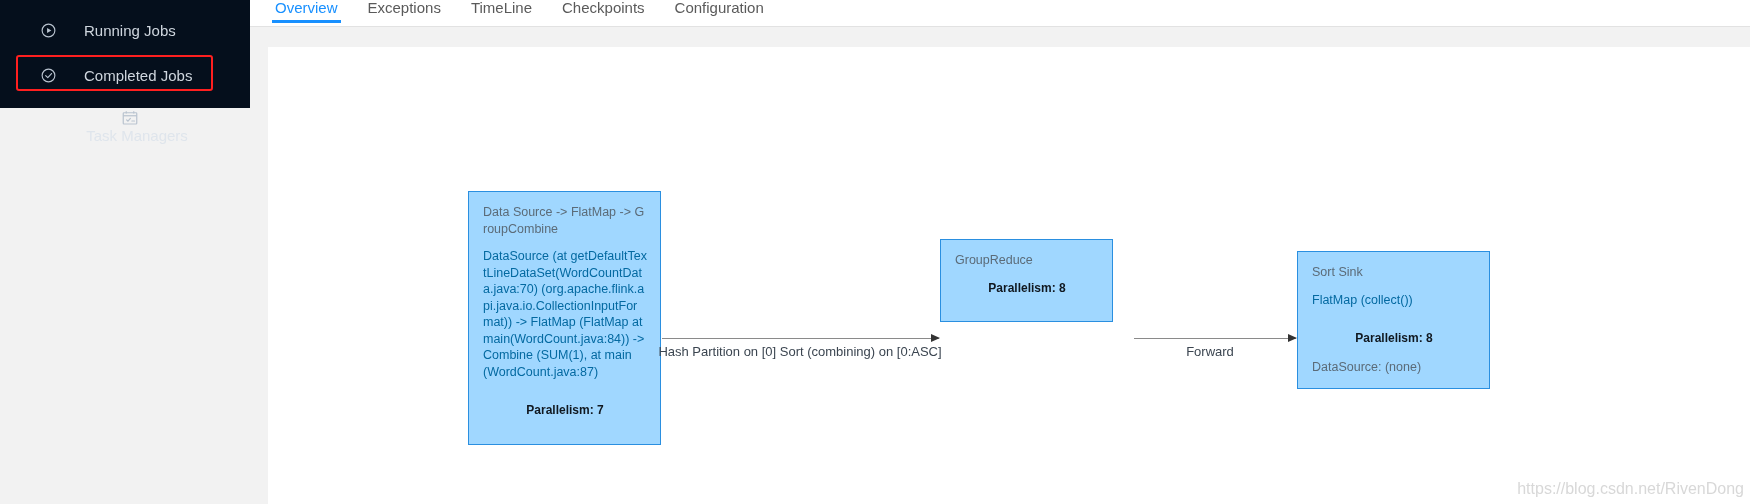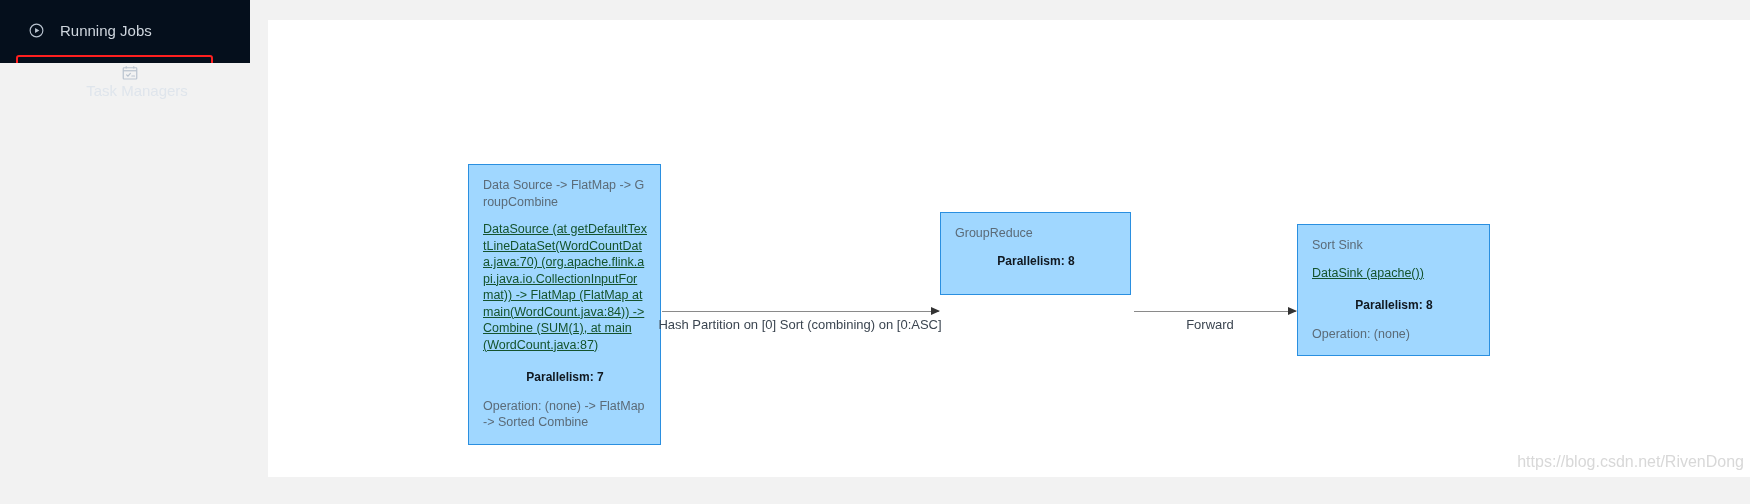--- a/index.html
+++ b/index.html
@@ -27,21 +27,21 @@
     display: flex;
     align-items: center;
     height: 45px;
     color: #d4dae2;
     font-size: 15px;
     padding-left: 48px;
     position: relative;
     cursor: pointer;
     white-space: nowrap;
   }
-  .nav-item.sub { padding-left: 26px; font-size: 15px; color: #cfd6de; }
+  .nav-item.sub { padding-left: 38px; font-size: 15px; color: #cfd6de; gap: 12px; }
   .nav-item .ico {
     width: 20px; height: 20px;
     margin-right: 14px;
     display: inline-flex;
     align-items: center; justify-content: center;
     color: #b9c3cf;
     flex: 0 0 20px;
   }
   .nav-item .ico svg { display: block; }
   .nav-item .lbl { line-height: 1; }
@@ -121,39 +121,38 @@
     color: #24303a;
     font-size: 12.5px;
     line-height: 16.5px;
   }
   .node .title {
     color: #5b6b78;
     margin-bottom: 11px;
     word-break: break-all;
   }
   .node .desc {
-    color: #14532d;
+    color: #0369a1;
     word-break: break-all;
-    margin-bottom: 16px;
-    text-decoration: underline;
+    margin-bottom: 22px;
   }
   .node .par {
     font-weight: bold;
     text-align: center;
     color: #101820;
     margin-bottom: 12px;
     font-size: 12px;
   }
   .node .op {
     color: #5b6b78;
     word-break: break-all;
   }
 
   #node-0 { left: 200px; top: 144px; width: 193px; }
-  #node-1 { left: 672px; top: 192px; width: 191px; }
+  #node-1 { left: 672px; top: 192px; width: 173px; }
   #node-2 { left: 1029px; top: 204px; width: 193px; }
 
   
   .edge { position: absolute; height: 1px; background: #8a8a8a; }
   .edge .arrow {
     position: absolute;
     right: -1px; top: -4px;
     width: 0; height: 0;
     border-top: 4.5px solid transparent;
     border-bottom: 4.5px solid transparent;
@@ -191,20 +190,29 @@
       <div class="nav-item sub">
         <span class="ico">
           <svg width="17" height="17" viewBox="0 0 24 24" fill="none" stroke="currentColor" stroke-width="1.6">
             <circle cx="12" cy="12" r="9"></circle>
             <path d="M10 8.5 L16 12 L10 15.5 Z" fill="currentColor" stroke="none"></path>
           </svg>
         </span>
         <span class="lbl">Running Jobs</span>
       </div>
 
+      <div class="nav-item sub">
+        <span class="ico">
+          <svg width="17" height="17" viewBox="0 0 24 24" fill="none" stroke="currentColor" stroke-width="1.6">
+            <circle cx="12" cy="12" r="9"></circle>
+            <path d="M8 12.2 L11 15 L16.3 9.2" stroke-linecap="round" stroke-linejoin="round"></path>
+          </svg>
+        </span>
+        <span class="lbl">Completed Jobs</span>
+      </div>
 
       <div class="highlight-box"></div>
     </div>
 
     <div class="nav-item main">
       <span class="ico">
         <svg width="18" height="18" viewBox="0 0 24 24" fill="none" stroke="currentColor" stroke-width="1.6">
           <rect x="3" y="5" width="18" height="15" rx="1"></rect>
           <path d="M3 9 H21"></path>
           <path d="M7 3 V6 M17 3 V6"></path>
@@ -212,51 +220,57 @@
           <path d="M14.5 16 H18" stroke-linecap="round"></path>
         </svg>
       </span>
       <span class="lbl">Task Managers</span>
     </div>
 
   </nav>
 
   <section class="main">
 
+    <div class="tabbar">
+      <div class="tab active">Overview</div>
+      <div class="tab">Exceptions</div>
+      <div class="tab">TimeLine</div>
+      <div class="tab">Checkpoints</div>
+      <div class="tab">Configuration</div>
+    </div>
 
     <div class="canvas-wrap">
       <div class="canvas">
 
         <div class="node" id="node-0">
           <div class="title">Data Source -&gt; FlatMap -&gt; GroupCombine</div>
           <div class="desc">DataSource (at getDefaultTextLineDataSet(WordCountData.java:70) (org.apache.flink.api.java.io.CollectionInputFormat)) -&gt; FlatMap (FlatMap at main(WordCount.java:84)) -&gt; Combine (SUM(1), at main(WordCount.java:87)</div>
           <div class="par">Parallelism: 7</div>
-          <div class="op">Operation: (none) -&gt; FlatMap -&gt; Sorted Combine</div>
         </div>
 
         <div class="edge" id="edge-0">
           <span class="arrow"></span>
         </div>
         <div class="edge-label" id="edge-0-label">Hash Partition on [0] Sort (combining) on [0:ASC]</div>
 
         <div class="node" id="node-1">
           <div class="title">GroupReduce</div>
           <div class="par">Parallelism: 8</div>
         </div>
 
         <div class="edge" id="edge-1">
           <span class="arrow"></span>
         </div>
         <div class="edge-label" id="edge-1-label">Forward</div>
 
         <div class="node" id="node-2">
           <div class="title">Sort Sink</div>
-          <div class="desc">DataSink (apache())</div>
+          <div class="desc">FlatMap (collect())</div>
           <div class="par">Parallelism: 8</div>
-          <div class="op">Operation: (none)</div>
+          <div class="op">DataSource: (none)</div>
         </div>
 
         <div class="watermark">https://blog.csdn.net/RivenDong</div>
       </div>
     </div>
 
   </section>
 </div>
 
 </body></html>

